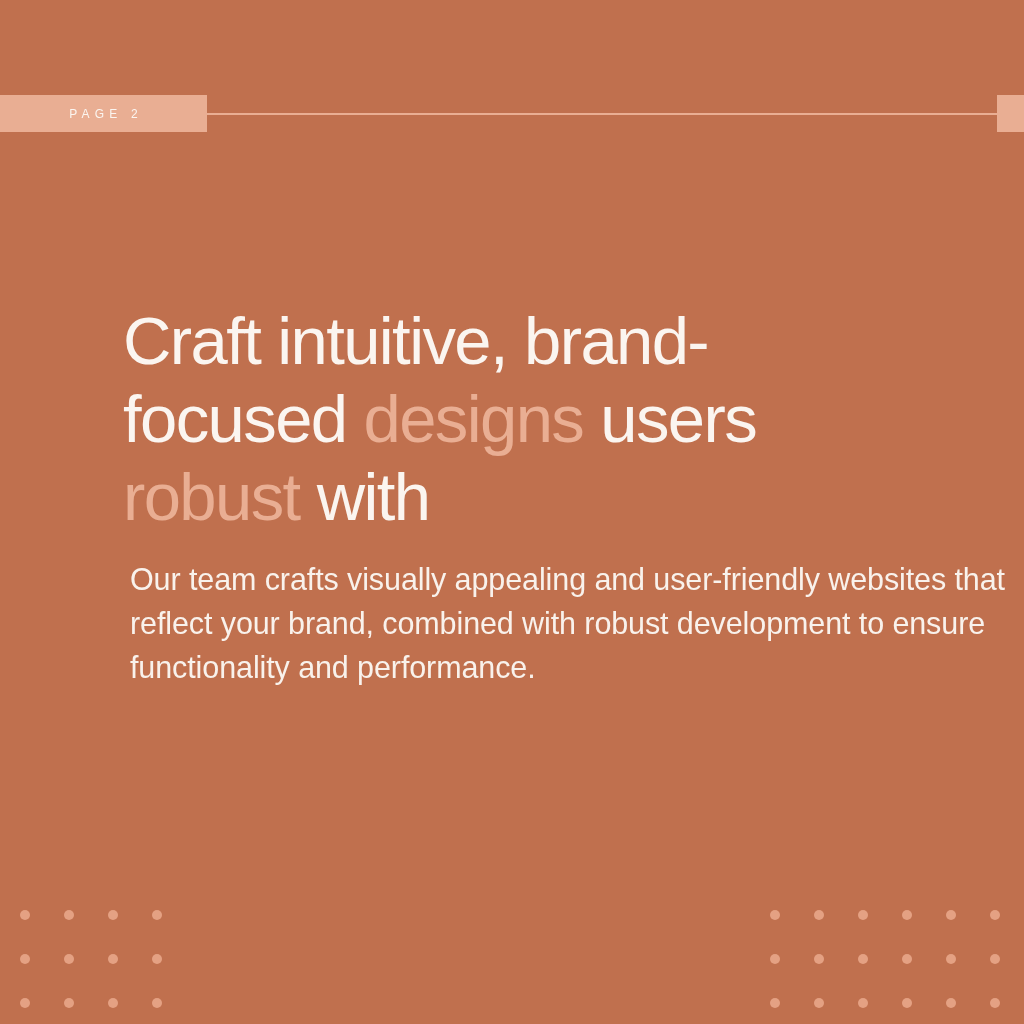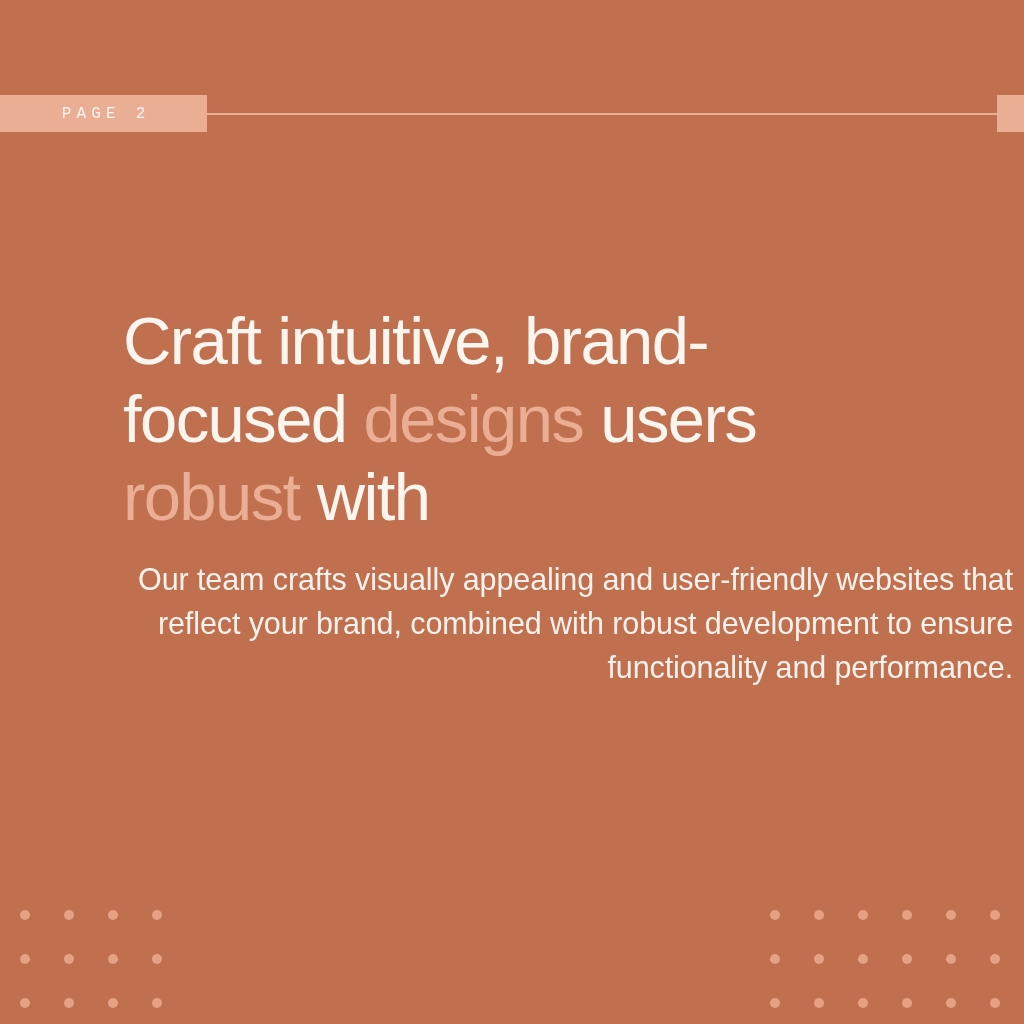--- a/index.html
+++ b/index.html
@@ -35,26 +35,26 @@
     width: 207px;
     height: 37px;
     background: #E9AE93;
     display: flex;
     align-items: center;
     justify-content: center;
   }
 
   .page-badge-label {
     color: #FBF5F0;
-    font-size: 16px;
+    font-size: 12px;
     font-weight: 400;
     letter-spacing: 5.2px;
     text-indent: 5.2px;
     line-height: 1;
-    font-family: Liberation Mono, monospace;
+    font-family: Liberation Sans, sans-serif;
   }
 
   .header-rule {
     position: absolute;
     left: 207px;
     top: 18px;
     width: 790px;
     height: 2px;
     background: #E9AE93;
   }
@@ -83,31 +83,30 @@
     font-family: "Liberation Sans", sans-serif;
   }
 
   .headline .accent {
     color: #E9AE93;
   }
 
   
   .body-copy {
     position: absolute;
-    left: 123px;
+    left: 130px;
     top: 557px;
     width: 890px;
     margin: 0;
     font-size: 30.5px;
     font-weight: 400;
     line-height: 44px;
     letter-spacing: -0.1px;
     color: #F9F2EC;
     font-family: "Liberation Sans", sans-serif;
-    text-align: right;
   }
 
   
   .dot-grid {
     position: absolute;
     display: grid;
     grid-auto-flow: row;
   }
 
   .dot-grid.left {

